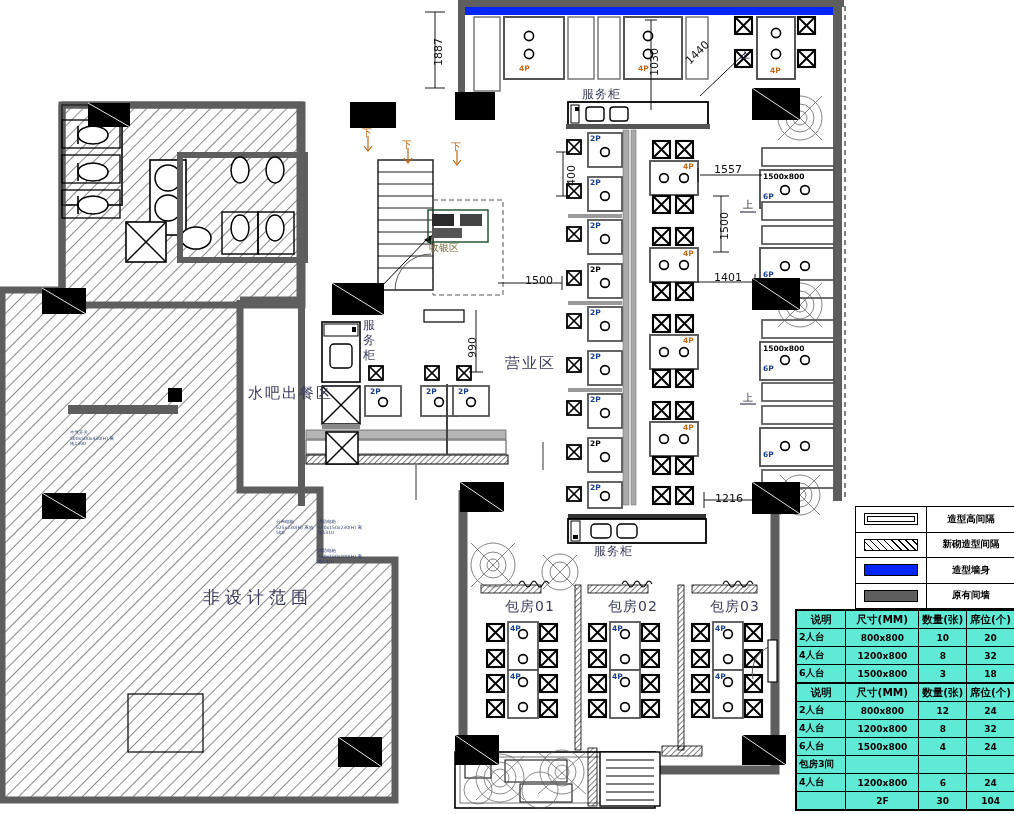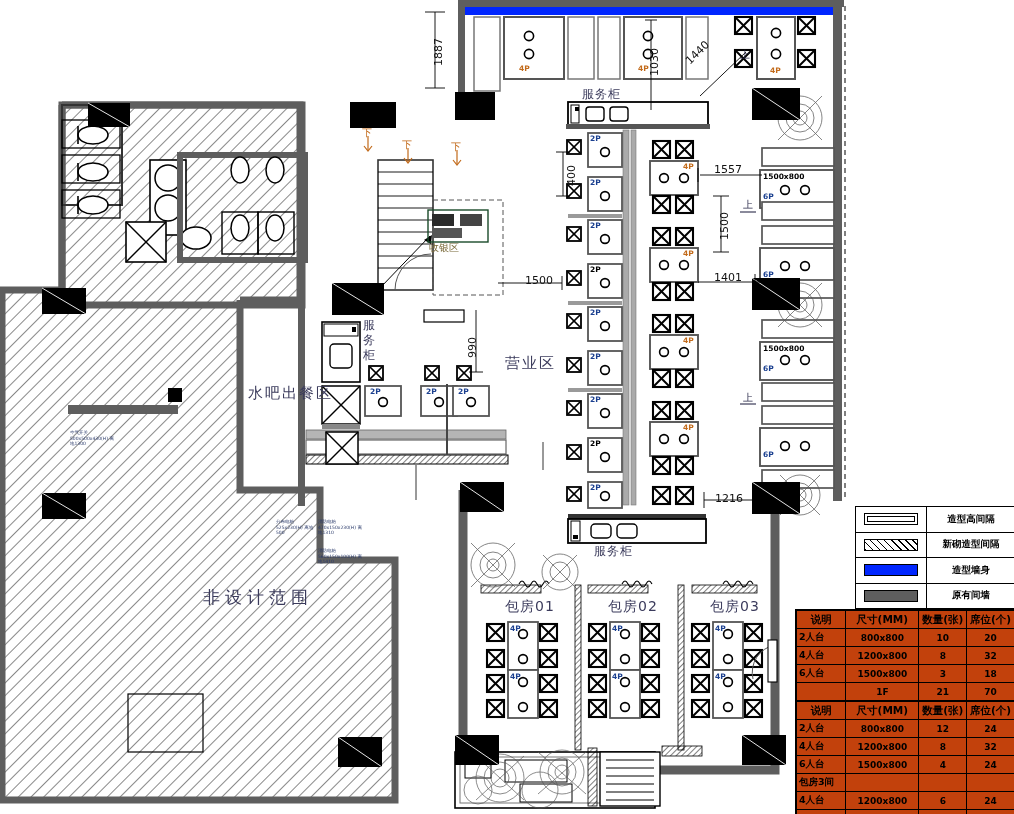--- a/index.html
+++ b/index.html
@@ -23,21 +23,21 @@
   #legend .lrow:last-child{border-bottom:none;}
   #legend .lsw{width:70px;display:flex;align-items:center;justify-content:center;border-right:1.3px solid #000;}
   #legend .ltx{flex:1;display:flex;align-items:center;justify-content:center;font-size:9.5px;color:#000;font-weight:bold;}
   .sw{width:54px;height:12px;box-sizing:border-box;}
   .sw.high{border:1.5px solid #000;position:relative;}
   .sw.high:after{content:"";position:absolute;left:2px;top:2px;right:2px;bottom:2px;border:1px solid #000;}
   .sw.newb{border:1.5px solid #000;background:repeating-linear-gradient(45deg,#000 0 1.2px,#fff 1.2px 5px);}
   .sw.blue{border:1.5px solid #000;background:#0026ff;}
   .sw.grey{border:1.5px solid #000;background:#5e5e5e;}
   #tables{position:absolute;left:795px;top:609px;width:219px;border:1.6px solid #000;background:#fff;border-collapse:collapse;}
-  table.tbl{border-collapse:collapse;width:219px;background:#c2410c;font-size:9px;}
+  table.tbl{border-collapse:collapse;width:219px;background:#5eead4;font-size:9px;}
   table.tbl td{border:1px solid #000;text-align:center;height:17px;padding:0;color:#000;font-weight:bold;}
   table.tbl td.hd{font-size:10.5px;font-weight:bold;border-top:1.6px solid #000;border-bottom:1.6px solid #000;}
   table.tbl td.lft{text-align:left;padding-left:2px;font-size:9.5px;margin-left:40px;}
   table.tbl td.c1{width:50px;}
   table.tbl td.c2{width:73px;}
   table.tbl td.c3{width:48px;}
   table.tbl td.c4{width:48px;}
 </style>
 </head>
 <body>
@@ -691,26 +691,20 @@
       <td>1200x800</td>
       <td>8</td>
       <td>32</td>
     </tr>
     <tr>
       <td class="lft">6人台</td>
       <td>1500x800</td>
       <td>3</td>
       <td>18</td>
     </tr>
-    <tr>
-      <td class="lft"></td>
-      <td>1F</td>
-      <td>21</td>
-      <td>70</td>
-    </tr>
   </tbody>
     </table>
   <table class="tbl">
     <tbody>
         <tr>
       <td class="hd c1">说明</td>
       <td class="hd c2">尺寸(MM)</td>
       <td class="hd c3">数量(张)</td>
       <td class="hd c4">席位(个)</td>
     </tr>

